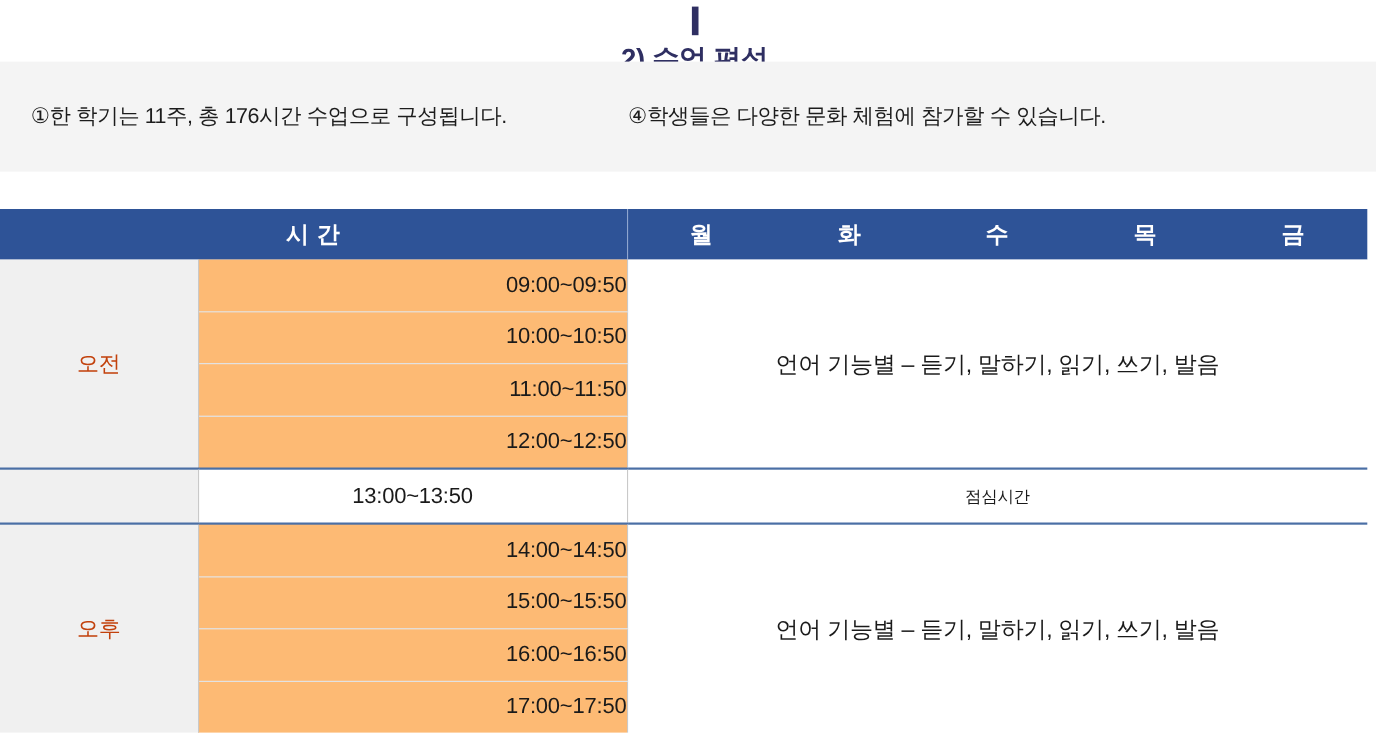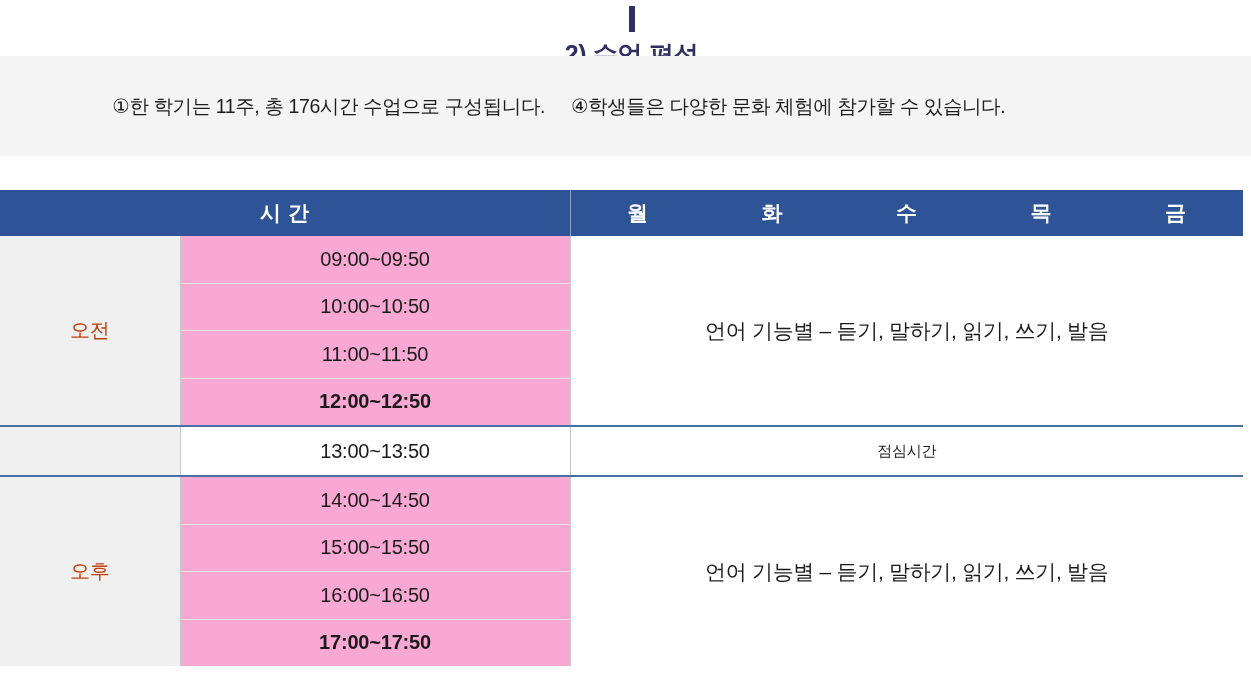--- a/index.html
+++ b/index.html
@@ -52,21 +52,21 @@
     box-sizing: border-box;
     display: flex;
     align-items: center;
   }
   .info-col {
     display: flex;
     flex-direction: column;
     justify-content: center;
     gap: 14px;
   }
-  .info-col.left  { width: 545px; padding-left: 28px; box-sizing: border-box; text-align: right; }
+  .info-col.left  { width: 545px; padding-left: 28px; box-sizing: border-box; }
   .info-col.right { width: 680px; padding-left: 26px; box-sizing: border-box; }
   .info-line {
     font-size: 19.5px;
     line-height: 1.15;
     color: #1c1c1c;
     white-space: nowrap;
     letter-spacing: -0.4px;
   }
 
   
@@ -121,32 +121,31 @@
     font-size: 20px;
     color: #c2410c;
     border-right: 1px solid #c9c9c9;
     letter-spacing: -0.2px;
   }
   .period-label.empty-lunch {
     border-right: 1px solid #c9c9c9;
   }
   .time-cell {
     height: 46.5px;
-    text-align: center;
+    text-align: right;
     vertical-align: middle;
     font-size: 20px;
     color: #1a1a1a;
-    background: #f9a8d4;
+    background: #fdba74;
     border-bottom: 1px solid #e2e2e2;
     border-right: 1px solid #c9c9c9;
     letter-spacing: -0.2px;
   }
   .time-cell.last-in-block {
     border-bottom: none;
-    font-weight: bold;
   }
   .content-cell {
     text-align: center;
     vertical-align: middle;
     font-size: 21px;
     color: #1a1a1a;
     background: #ffffff;
     letter-spacing: -0.3px;
   }
 

